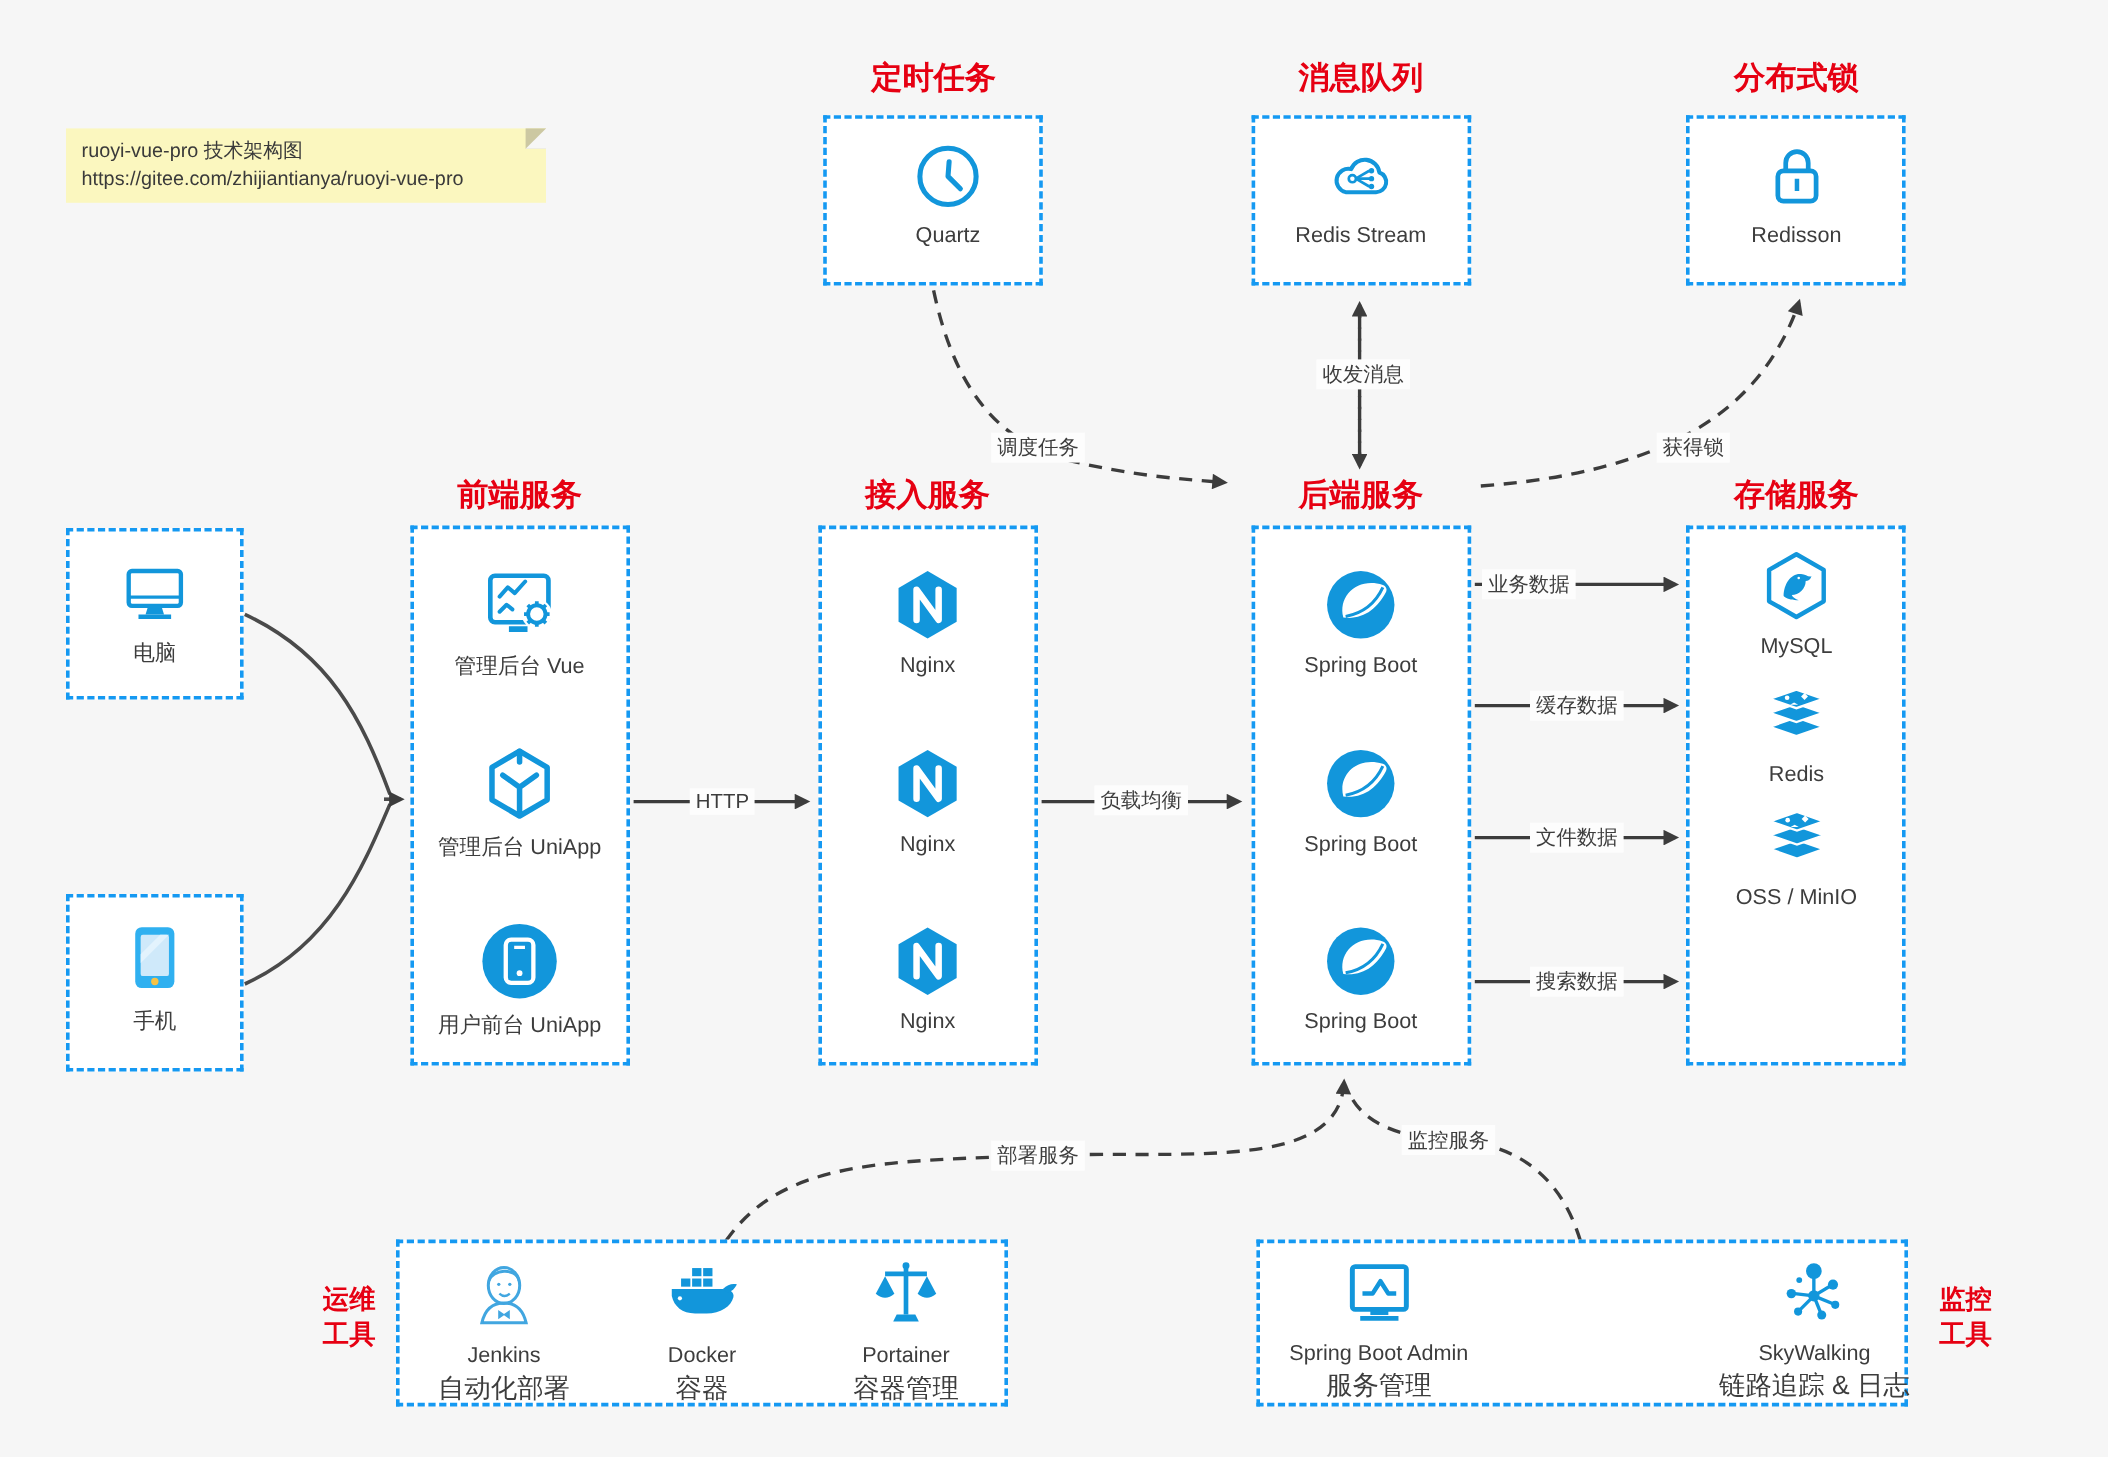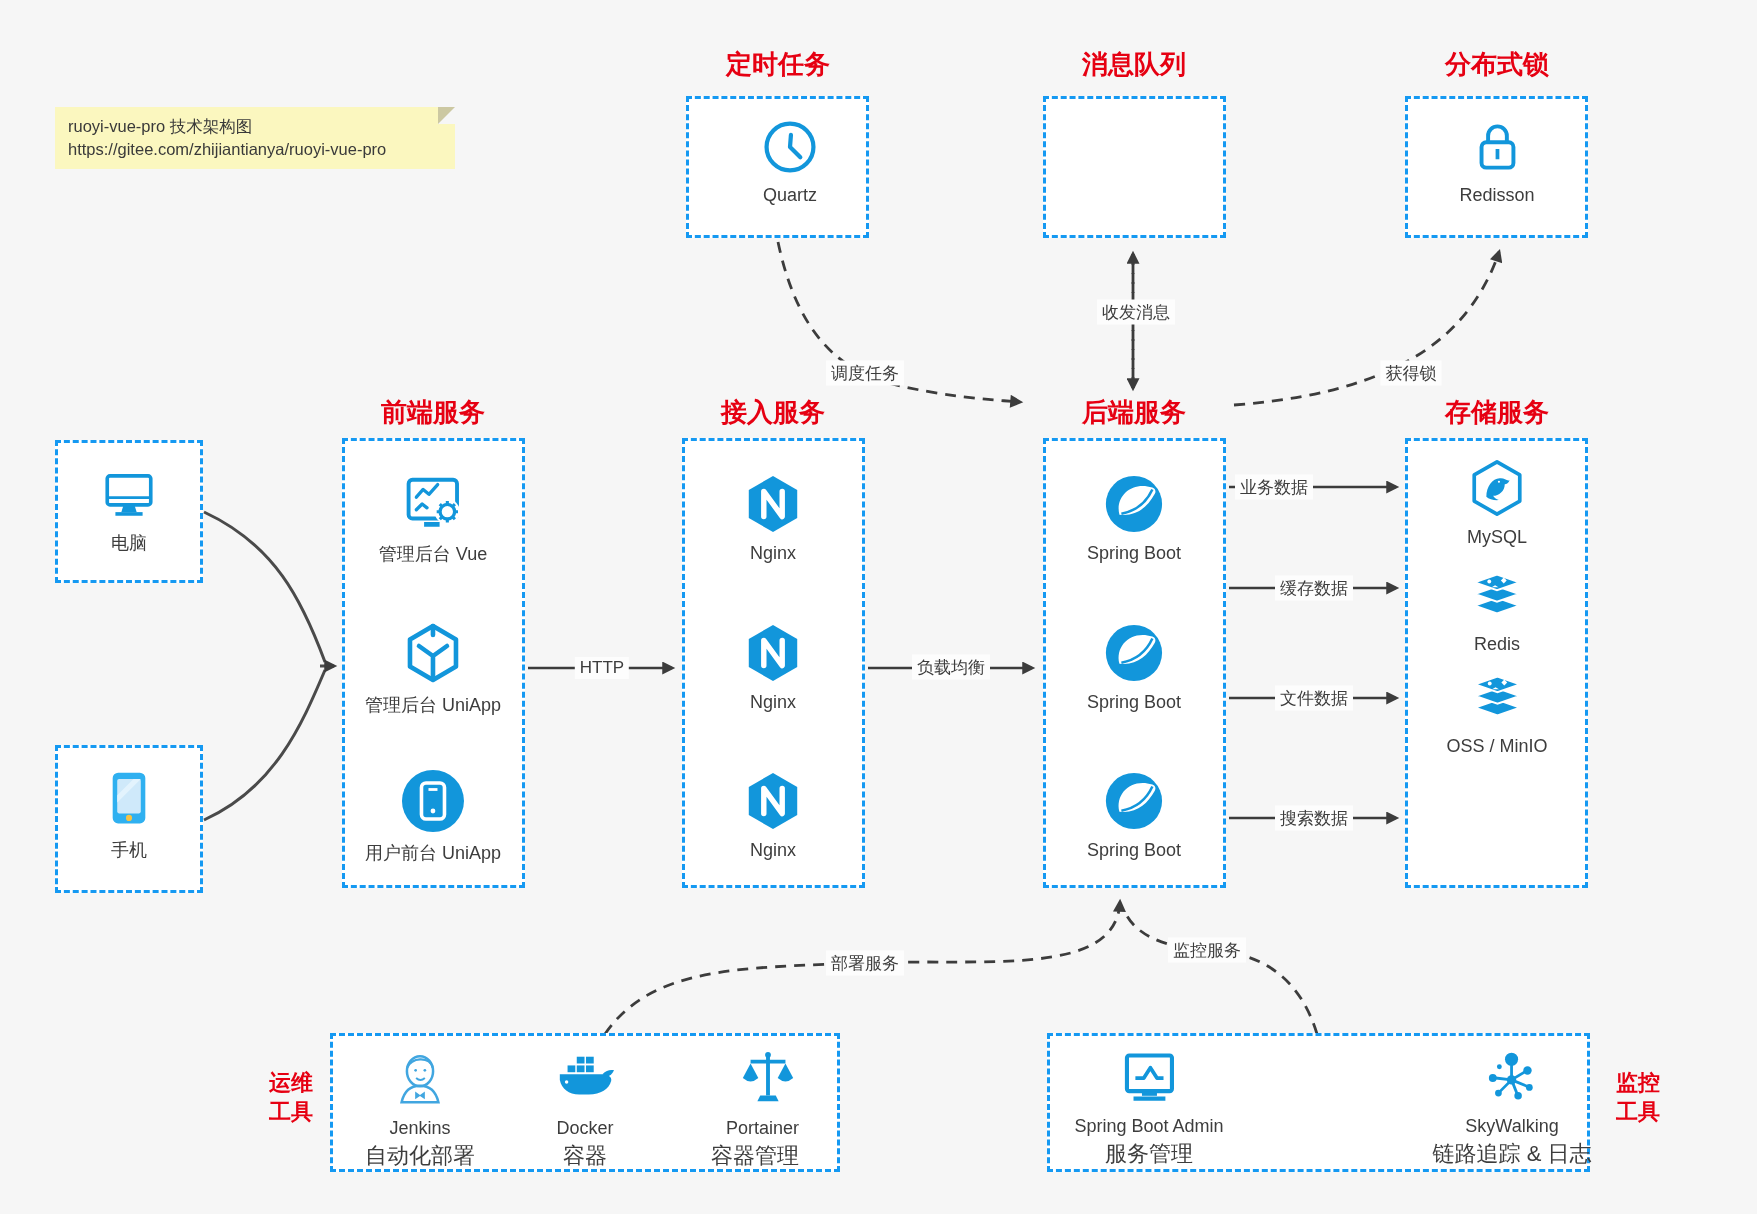--- a/index.html
+++ b/index.html
@@ -66,20 +66,35 @@
       <svg width="60" height="60" viewBox="-32 -32 64 64">
           <circle r="25" fill="none" stroke="#1296db" stroke-width="4.5"></circle>
           <path d="M1,-13 L0,0 L11,11" fill="none" stroke="#1296db" stroke-width="4.5" stroke-linecap="round" stroke-linejoin="round"></path>
         </svg>
     </span>
     <div class="nlabel">Quartz</div>
   </div>
 
   <div class="gtitle" style="left:1134px;top:47px;">消息队列</div>
   <div class="dbox" style="left:1043px;top:96px;width:183px;height:142px;"></div>
+  <div class="item" style="left:1134px;top:117px;">
+    <span class="icwrap">
+      <svg width="62" height="60" viewBox="-32 -32 64 64">
+          <path d="M-14,14 h27 a9,9 0 0 0 3,-17.5 a13,13 0 0 0 -25,-3 a9.5,9.5 0 0 0 -5,20.5 z" fill="none" stroke="#1296db" stroke-width="3.6" stroke-linejoin="round"></path>
+          <circle cx="-8" cy="2" r="3.2" fill="none" stroke="#1296db" stroke-width="2.4"></circle>
+          <line x1="-5" y1="2" x2="7" y2="-5" stroke="#1296db" stroke-width="2.4"></line>
+          <line x1="-5" y1="2" x2="7" y2="2" stroke="#1296db" stroke-width="2.4"></line>
+          <line x1="-5" y1="2" x2="7" y2="9" stroke="#1296db" stroke-width="2.4"></line>
+          <circle cx="9" cy="-5" r="2.4" fill="#1296db"></circle>
+          <circle cx="9" cy="2" r="2.4" fill="#1296db"></circle>
+          <circle cx="9" cy="9" r="2.4" fill="#1296db"></circle>
+        </svg>
+    </span>
+    <div class="nlabel">Redis Stream</div>
+  </div>
 
   <div class="gtitle" style="left:1497px;top:47px;">分布式锁</div>
   <div class="dbox" style="left:1405px;top:96px;width:183px;height:142px;"></div>
   <div class="item" style="left:1497px;top:117px;">
     <span class="icwrap">
       <svg width="60" height="60" viewBox="-32 -32 64 64">
           <path d="M-10,-5 v-7 a10,10 0 0 1 20,0 v7" fill="none" stroke="#1296db" stroke-width="4.2"></path>
           <rect x="-17" y="-5" width="34" height="27" rx="5" fill="none" stroke="#1296db" stroke-width="4.2"></rect>
           <line x1="0" y1="2" x2="0" y2="13" stroke="#1296db" stroke-width="4"></line>
         </svg>
@@ -296,21 +311,21 @@
             <rect x="1" y="-23" width="8" height="7"></rect>
             <path d="M-26,-5 H18 C24,-5 28,-2 27,2 C25,10 16,16 4,16 H-6 C-17,16 -24,10 -26,1 Z"></path>
             <path d="M18,-5 C22,-9 26,-10 30,-9 C28,-5 26,-3 22,-2 Z"></path>
           </g>
           <circle cx="-19" cy="3" r="1.8" fill="#fff"></circle>
         </svg>
     </span>
     <div class="nlabel">Docker</div>
     <div class="ndesc">容器</div>
   </div>
-  <div class="item" style="left:755px;top:1048px;text-align:right;">
+  <div class="item" style="left:755px;top:1048px;">
     <span class="icwrap">
       <svg width="62" height="62" viewBox="-32 -32 64 64">
           <line x1="0" y1="-23" x2="0" y2="17" stroke="#1296db" stroke-width="4"></line>
           <circle cy="-25" r="3" fill="#1296db"></circle>
           <line x1="-18" y1="-18" x2="18" y2="-18" stroke="#1296db" stroke-width="4"></line>
           <path d="M-18,-16 L-26,-1 Q-18,6 -10,-1 Z" fill="#1296db"></path>
           <path d="M18,-16 L10,-1 Q18,6 26,-1 Z" fill="#1296db"></path>
           <path d="M-8,17 h16 l3,6 h-22 z" fill="#1296db"></path>
         </svg>
     </span>

